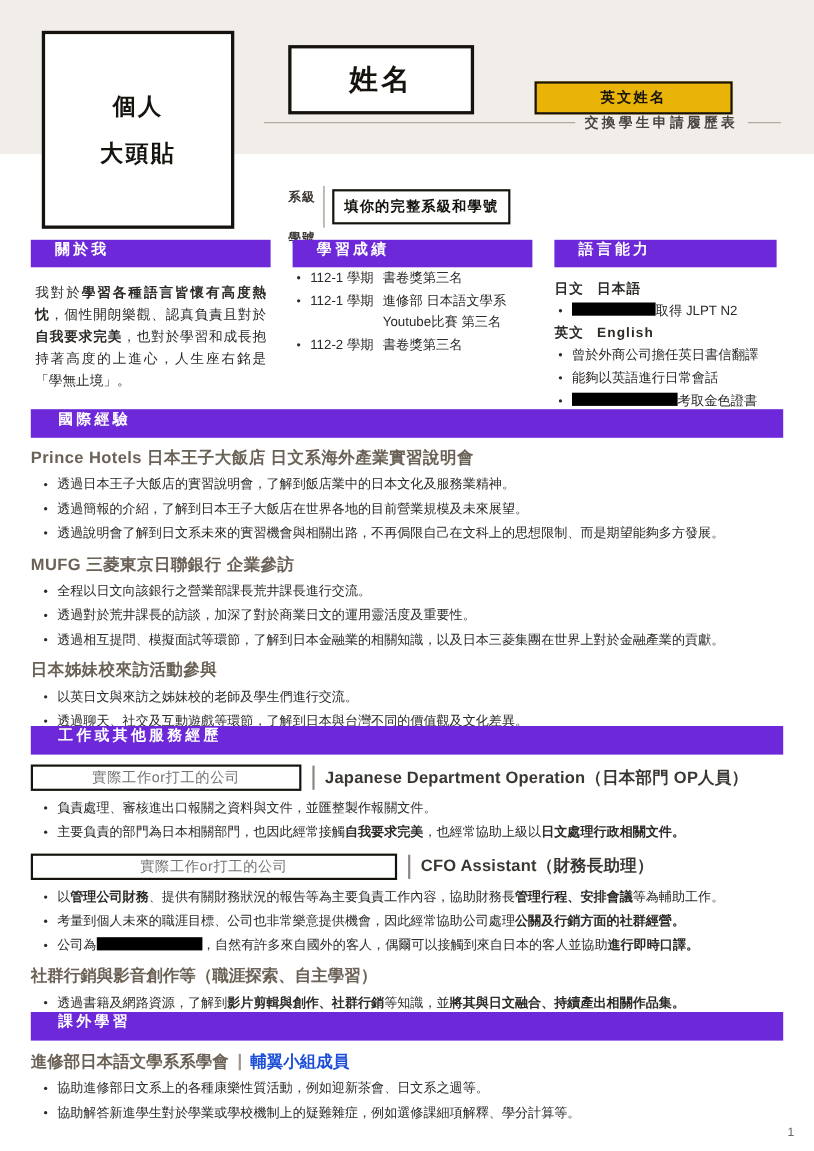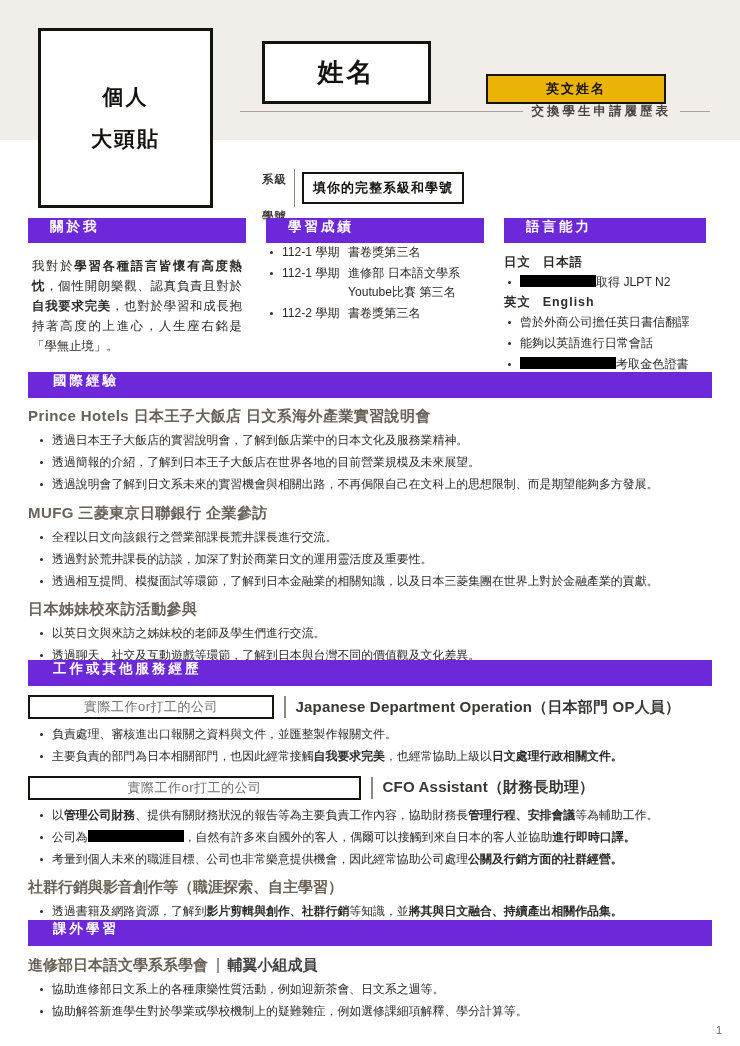--- a/index.html
+++ b/index.html
@@ -201,21 +201,21 @@
     font-size: 15px; font-weight: 700; color: #3a3632; letter-spacing: 0.2px;
   }
 
   .subsec-title {
     font-size: 15px; font-weight: 700; color: #6b6257;
     margin: 9px 0 5px 0;
   }
   .club-head { display: flex; align-items: baseline; margin: 10px 0 5px 0; }
   .club-name { font-size: 15px; font-weight: 700; color: #6b6257; }
   .club-sep { width: 1.5px; height: 15px; background: #9c958e; margin: 0 9px; align-self: center; }
-  .club-role { font-size: 15px; font-weight: 700; color: #404040; text-align: center; }
+  .club-role { font-size: 15px; font-weight: 700; color: #1d4ed8; text-align: center; }
 
   .page-no {
     position: absolute; right: 18px; bottom: 10px;
     font-size: 11px; color: #6b6660;
   }
 </style>
 </head>
 <body>
 
 <div class="page">
@@ -333,22 +333,22 @@
         <li><span>主要負責的部門為日本相關部門，也因此經常接觸</span><b>自我要求完美</b><span>，也經常協助上級以</span><b>日文處理行政相關文件。</b></li>
       </ul>
 
     <div class="work-head">
       <div class="work-box w2">實際工作or打工的公司</div>
       <div class="work-div"></div>
       <div class="work-role">CFO Assistant（財務長助理）</div>
     </div>
     <ul class="bl" id="job2-bullets">
         <li><span>以</span><b>管理公司財務</b><span>、提供有關財務狀況的報告等為主要負責工作內容，協助財務長</span><b>管理行程、安排會議</b><span>等為輔助工作。</span></li>
+        <li><span>考量到個人未來的職涯目標、公司也非常樂意提供機會，因此經常協助公司處理</span><b>公關及行銷方面的社群經營。</b></li>
         <li><span>公司為</span><span class="redact r-b"></span><span>，自然有許多來自國外的客人，偶爾可以接觸到來自日本的客人並協助</span><b>進行即時口譯。</b></li>
-        <li><span>考量到個人未來的職涯目標、公司也非常樂意提供機會，因此經常協助公司處理</span><b>公關及行銷方面的社群經營。</b></li>
       </ul>
 
     <div class="subsec-title">社群行銷與影音創作等（職涯探索、自主學習）</div>
     <ul class="bl" id="selfstudy-bullets">
         <li><span>透過書籍及網路資源，了解到</span><b>影片剪輯與創作、社群行銷</b><span>等知識，並</span><b>將其與日文融合、持續產出相關作品集。</b></li>
         <li><span>目前已產出 </span><b>113 部日文翻譯剪輯影片、數篇曝光社群貼文及一份跨界合作提案簡報</b><span>等，未來也將持續朝目標職涯成長。</span></li>
       </ul>
   </div>
 
   <div class="sec" style="top:920px;">

